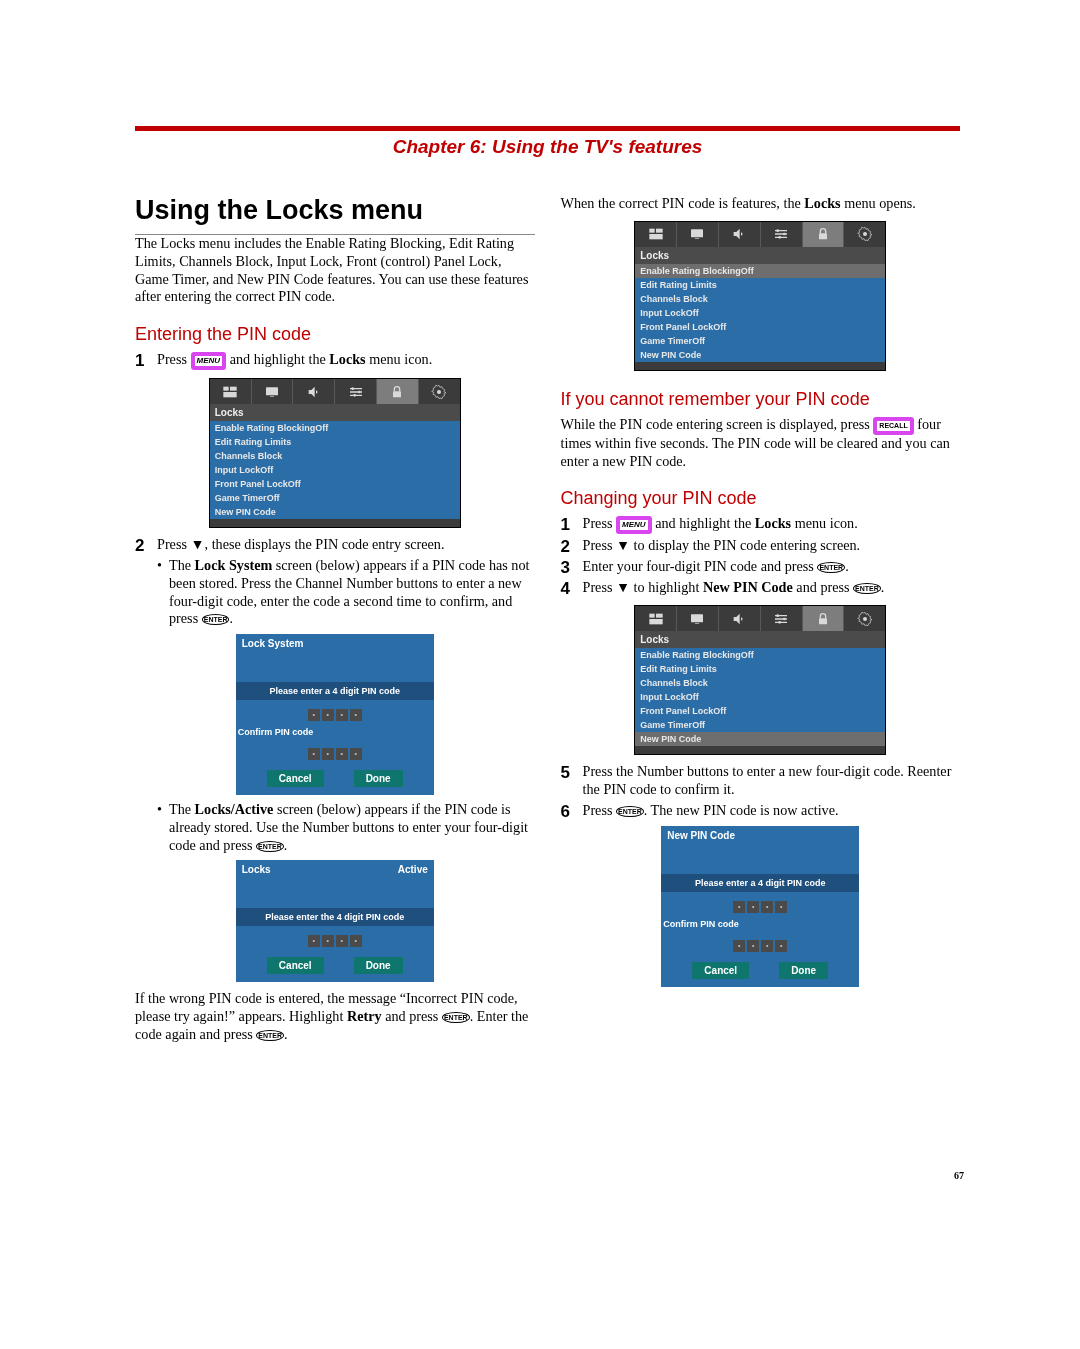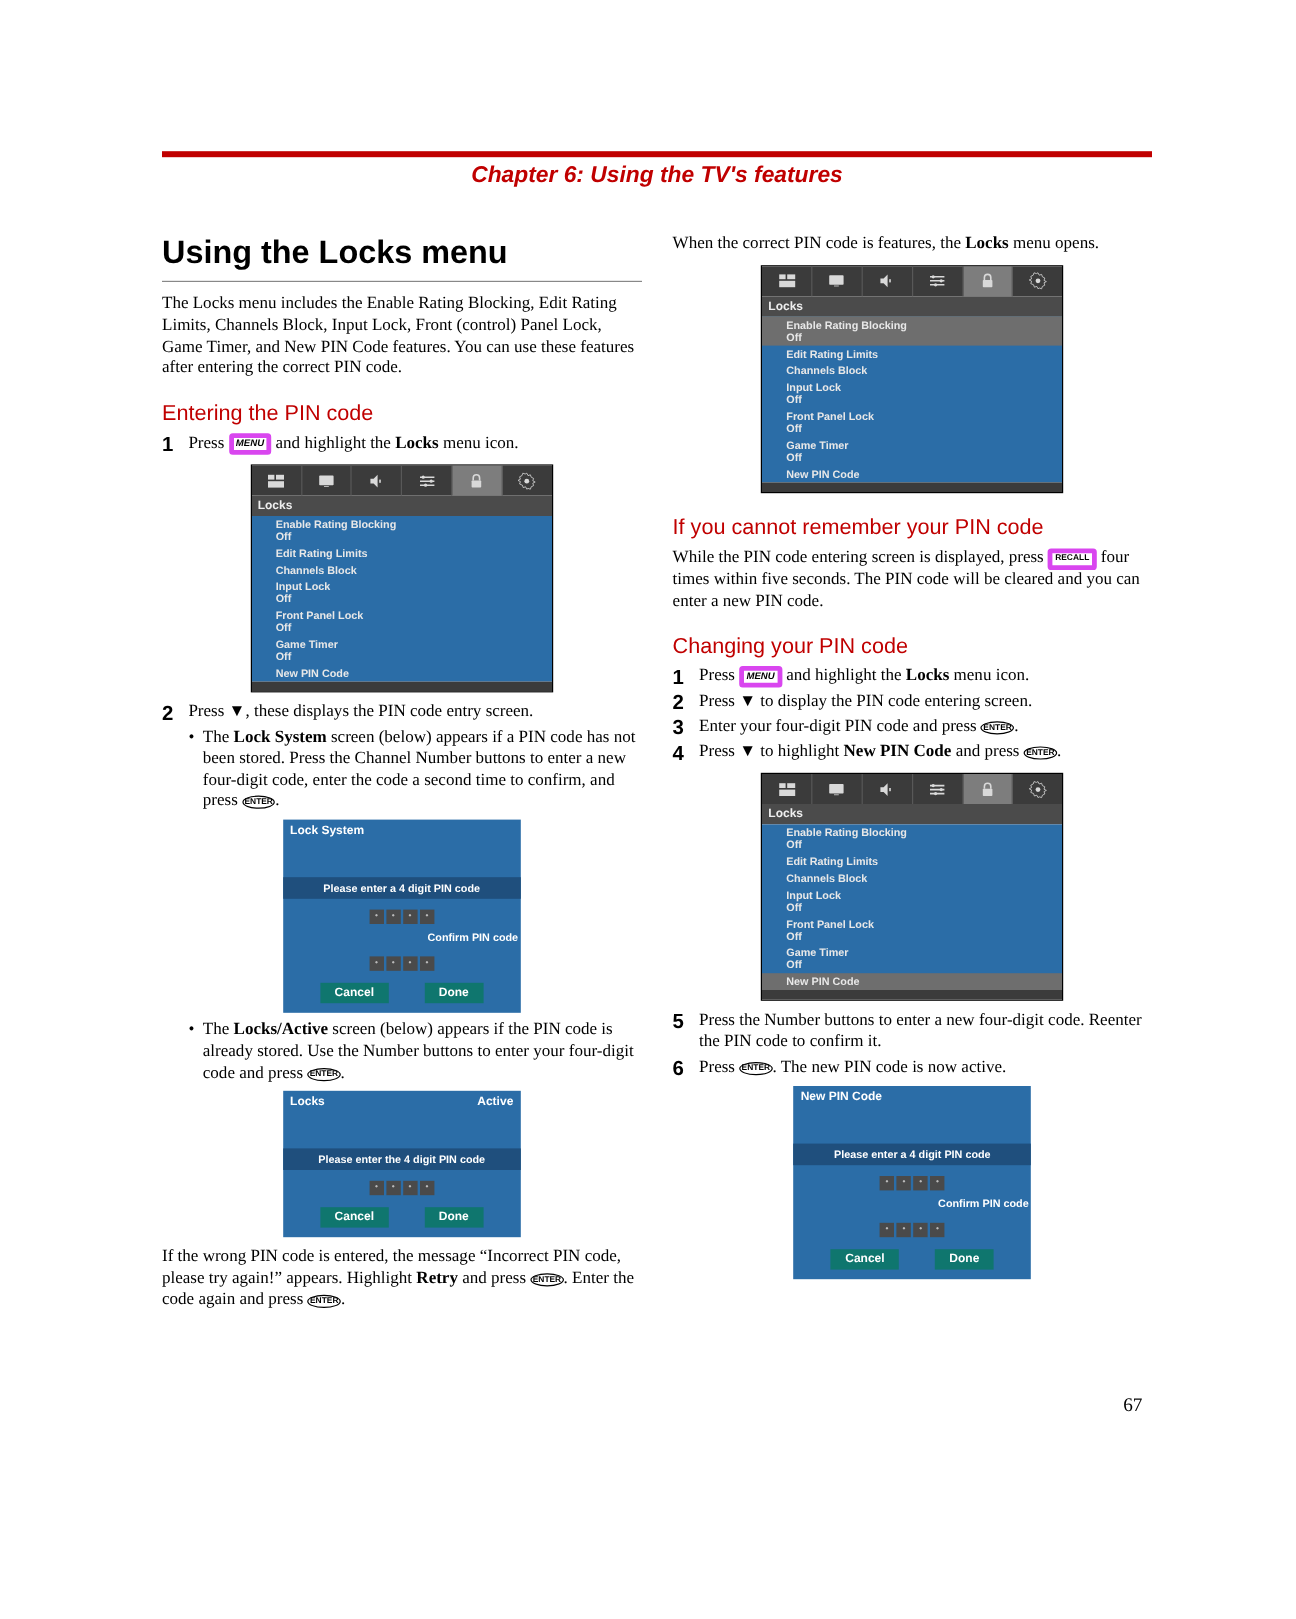--- a/index.html
+++ b/index.html
@@ -41,21 +41,20 @@
     display: flex;
     gap: 26px;
   }
   .col { width: 50%; }
   h1.title {
     font-family: Arial, Helvetica, sans-serif;
     font-weight: bold;
     font-size: 27px;
     border-bottom: 1px solid #888;
     padding-bottom: 8px;
-    margin-bottom: 10px;
   }
   h2.sub {
     font-family: Arial, Helvetica, sans-serif;
     font-weight: normal;
     font-size: 18px;
     color: #c00000;
     margin-top: 18px;
     margin-bottom: 6px;
   }
   p { margin-bottom: 4px; line-height: 1.25; }
@@ -91,23 +90,23 @@
     font-size:7px;
     font-family: Arial,sans-serif;
     font-weight:bold;
     padding:0 1px;
     line-height:9px;
     vertical-align:1px;
   }
   .pagenum {
     position: absolute;
     bottom: 168px;
-    right: 128px;
-    font-weight: normal;
-    font-size: 16px;
+    right: 116px;
+    font-weight: bold;
+    font-size: 10px;
   }
   
   .osd {
     border: 1px solid #000;
     background: #fff;
     width: 252px;
     margin: 8px auto 8px;
   }
   .osd-tabs {
     display:flex;
@@ -129,25 +128,24 @@
     padding:0;
   }
   .osd-header {
     background:#4b4b4b;
     color:#eee;
     font:bold 10px Arial,sans-serif;
     padding:3px 5px;
   }
   .osd-row {
     display:flex;
-    justify-content:space-between;
+    justify-content:flex-start;
     color:#e8e8e8;
     font:bold 9px Arial,sans-serif;
-    padding:2px 20px;
-    flex-direction:column;
+    padding:2px 5px;
   }
   .osd-row.hl { background:#6e6e6e; }
   .osd-foot{ background:#3b3b3b; height:8px;}
   .svg-icon{width:16px;height:16px;fill:#d9d9d9;}
   .pinbox{
     background:#2b6da7;
     width:198px;
     margin:6px auto;
     padding:0;
   }
@@ -176,21 +174,21 @@
     background:#4a4a4a;
     margin:0 1px;
     font:bold 7px Arial;
     color:#bbb;
     text-align:center;
     line-height:12px;
   }
   .pin-label{
     color:#fff;
     font:bold 9px Arial,sans-serif;
-    text-align:right;
+    text-align:left;
     padding:2px;
   }
   .pin-actions{
     display:flex;
     justify-content:center;
     gap:30px;
     padding:6px 0 8px;
   }
   .pin-btn{
     background:#0f766e;

